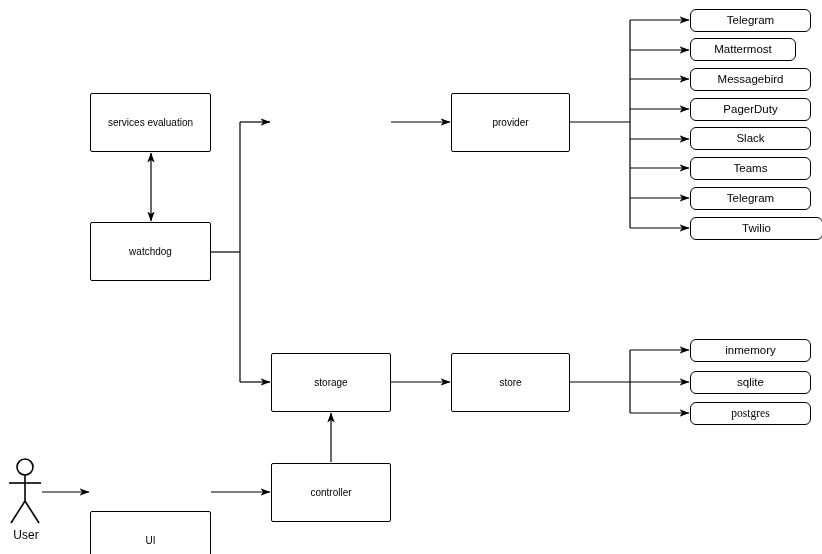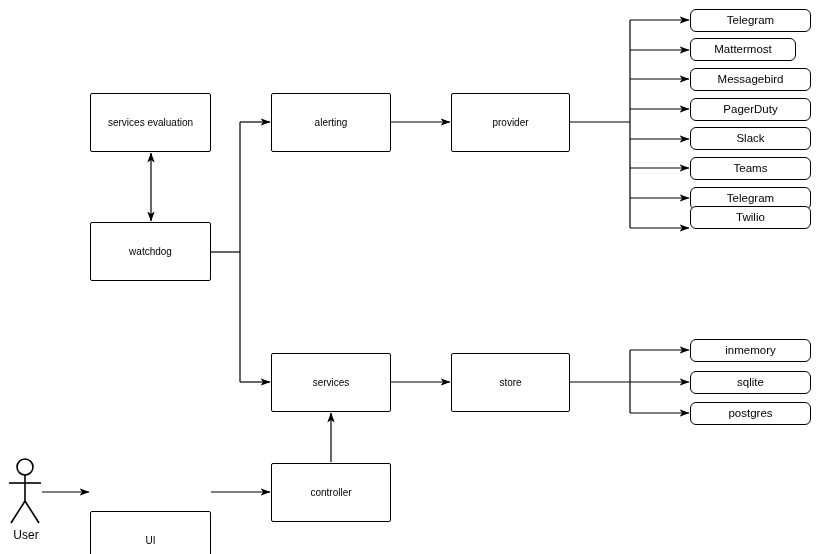--- a/index.html
+++ b/index.html
@@ -111,40 +111,39 @@
         <line x1="25" y1="501" x2="11" y2="523"></line>
         <line x1="25" y1="501" x2="39" y2="523"></line>
       </g>
     </g>
   </svg>
 
   <div class="node" style="left:90px;  top:93px;  width:121px; height:59px;">services evaluation</div>
 
   <div class="node" style="left:90px;  top:222px; width:121px; height:59px;">watchdog</div>
 
-  <div class="node" style="left:271px; top:93px;  width:120px; height:59px;">alerting</div>
 
   <div class="node" style="left:451px; top:93px;  width:119px; height:59px;text-align:right;">provider</div>
 
-  <div class="node" style="left:271px; top:353px; width:120px; height:59px;">services</div>
+  <div class="node" style="left:271px; top:353px; width:120px; height:59px;">storage</div>
 
   <div class="node" style="left:451px; top:353px; width:119px; height:59px;">store</div>
 
   <div class="node" style="left:90px;  top:463px; width:121px; height:59px;margin-top:48px;">UI</div>
 
   <div class="node" style="left:271px; top:463px; width:120px; height:59px;">controller</div>
 
   <div class="node leaf" style="left:690px; top:9px;   width:121px; height:23px;">Telegram</div>
   <div class="node leaf" style="left:690px; top:38px;  width:106px; height:23px;">Mattermost</div>
   <div class="node leaf" style="left:690px; top:68px;  width:121px; height:23px;">Messagebird</div>
   <div class="node leaf" style="left:690px; top:98px;  width:121px; height:23px;">PagerDuty</div>
   <div class="node leaf" style="left:690px; top:127px; width:121px; height:23px;">Slack</div>
   <div class="node leaf" style="left:690px; top:157px; width:121px; height:23px;">Teams</div>
   <div class="node leaf" style="left:690px; top:187px; width:121px; height:23px;">Telegram</div>
-  <div class="node leaf" style="left:690px; top:206px; width:121px; height:23px;">Twilio</div>
+  <div class="node leaf" style="left:690px; top:217px; width:133px; height:23px;">Twilio</div>
 
   <div class="node leaf" style="left:690px; top:339px; width:121px; height:23px;">inmemory</div>
   <div class="node leaf" style="left:690px; top:371px; width:121px; height:23px;">sqlite</div>
-  <div class="node leaf" style="left:690px; top:402px; width:121px; height:23px;">postgres</div>
+  <div class="node leaf" style="left:690px; top:402px; width:121px; height:23px;font-family:Liberation Serif, serif;">postgres</div>
 
   <div class="actor-label" style="left:4px; top:528px; width:44px;">User</div>
 
 </div>
 
 </body></html>

